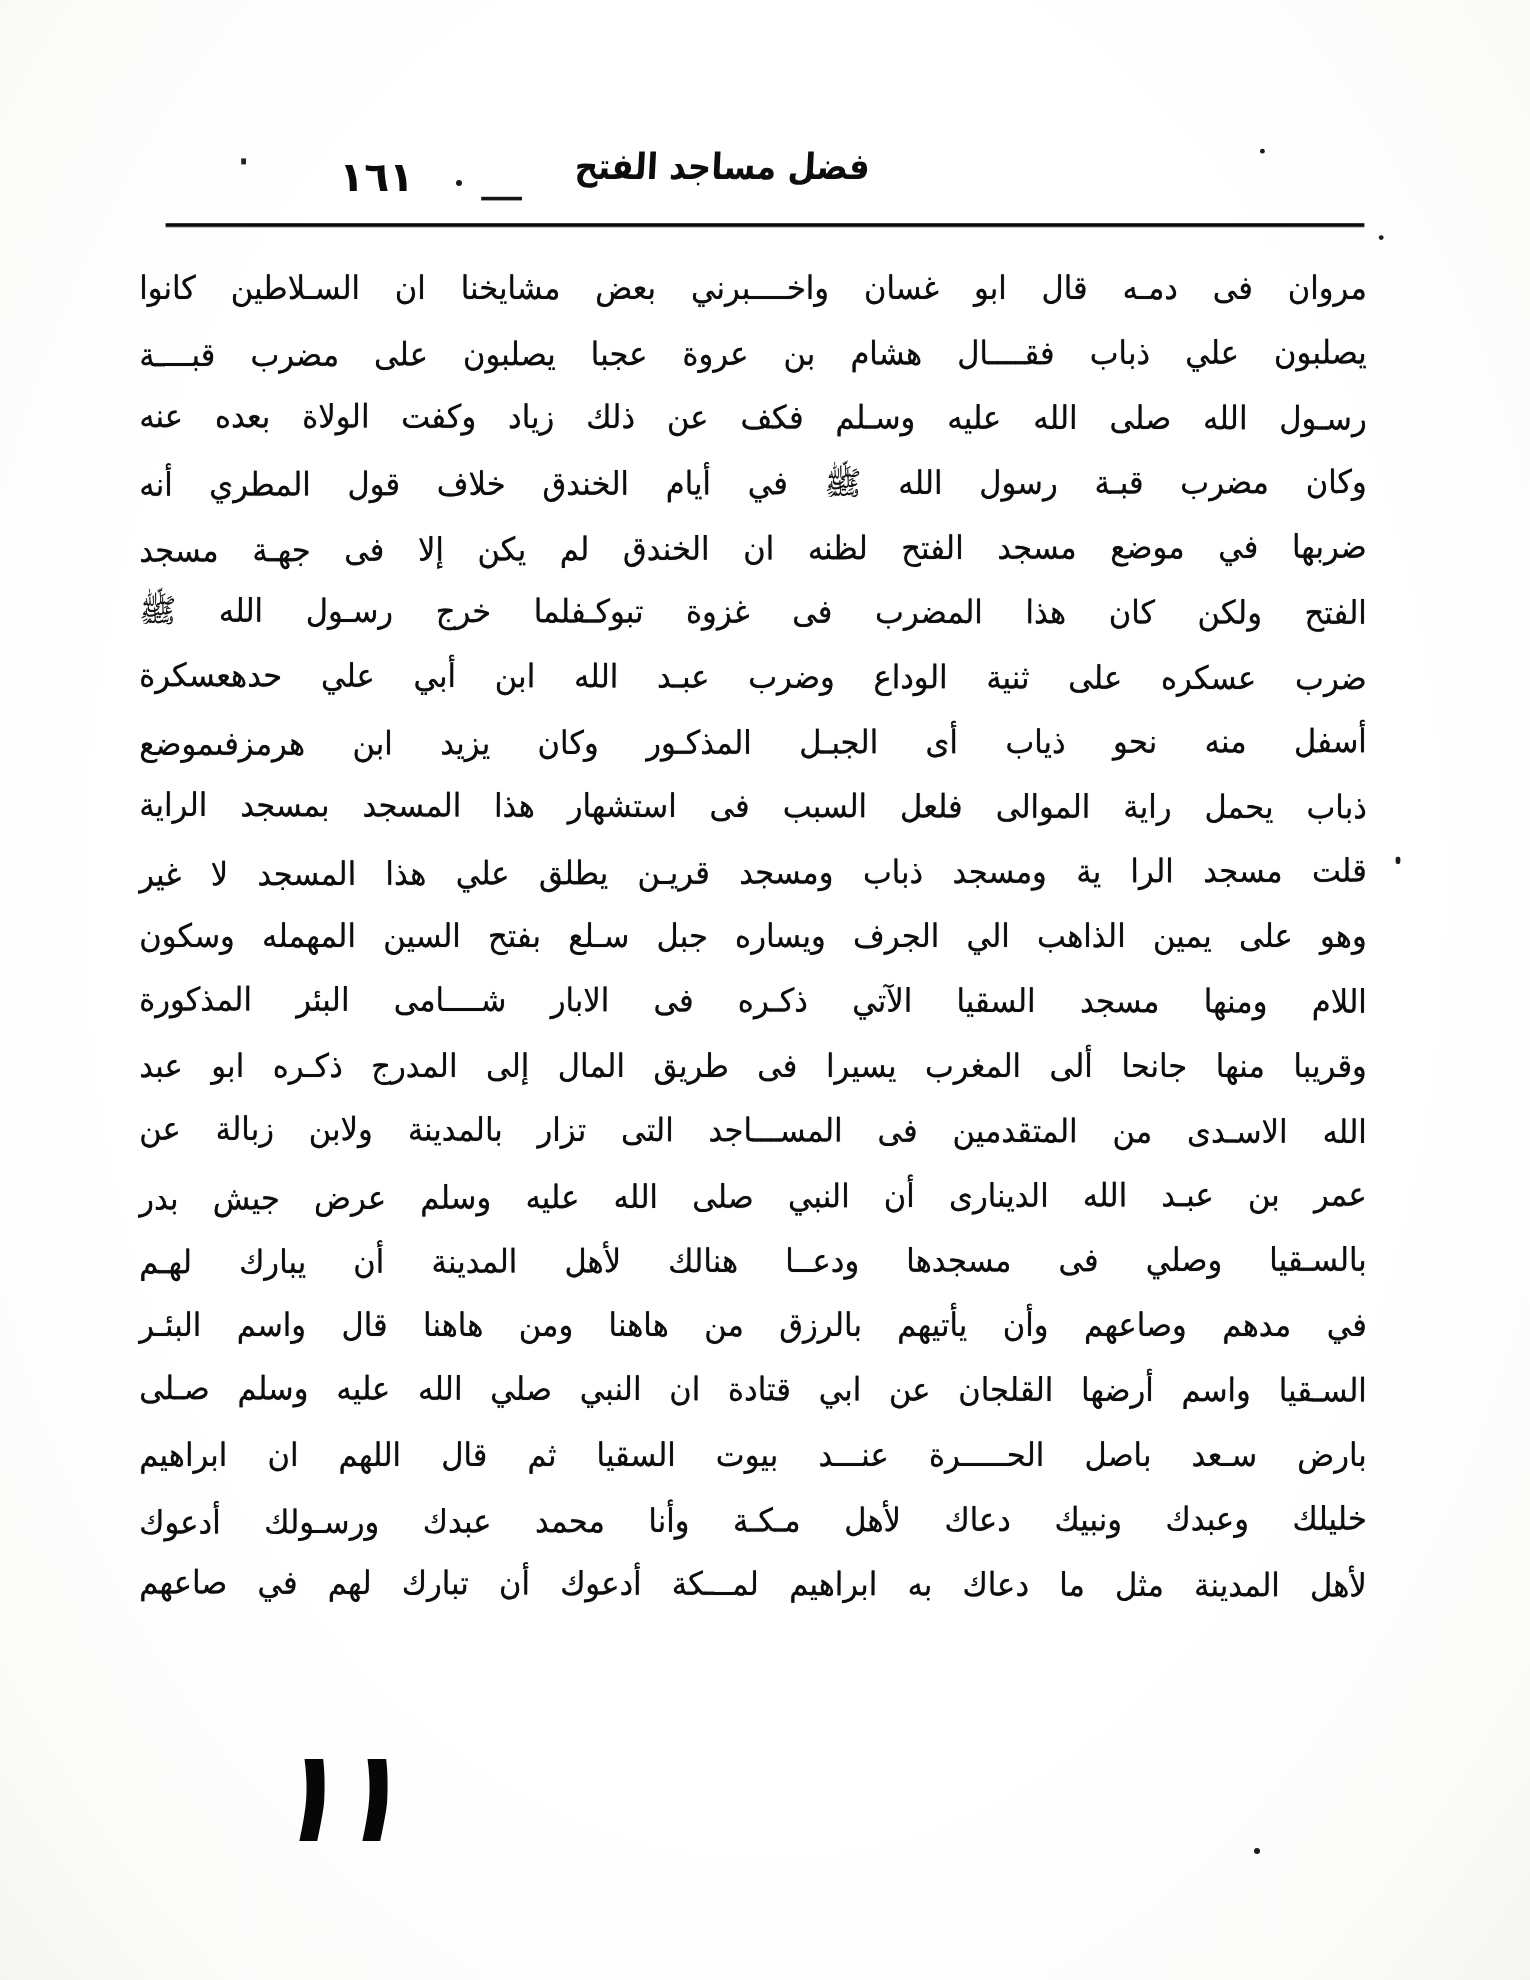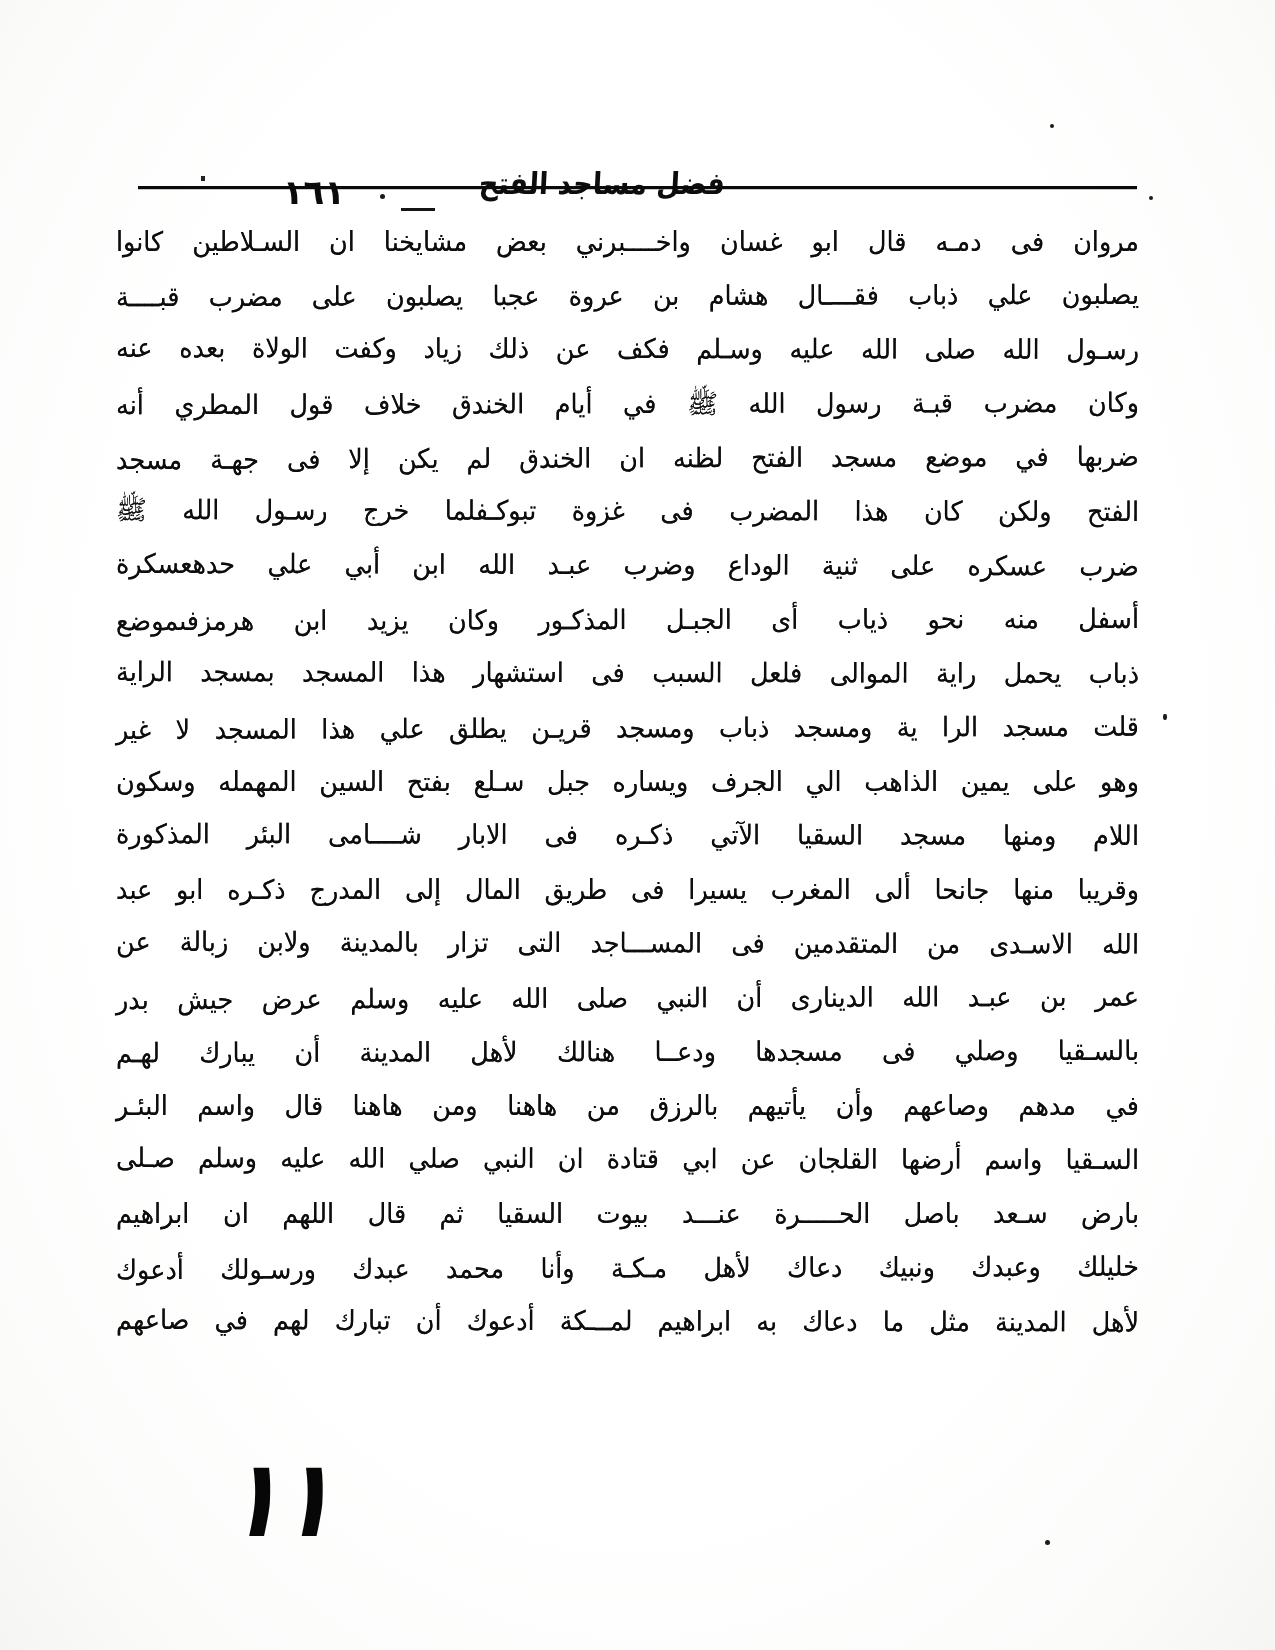--- a/index.html
+++ b/index.html
@@ -37,21 +37,20 @@
     right: 150px;
     left: 150px;
     height: 58px;
     direction: rtl;
   }
 
   .header-inner {
     position: relative;
     width: 100%;
     height: 100%;
-    margin-top: 44px;
   }
 
   .header-title {
     position: absolute;
     right: 400px;
     top: -4px;
     font-family: "DejaVu Sans", sans-serif;
     font-size: 27px;
     font-weight: 600;
     color: #0d0d0d;

